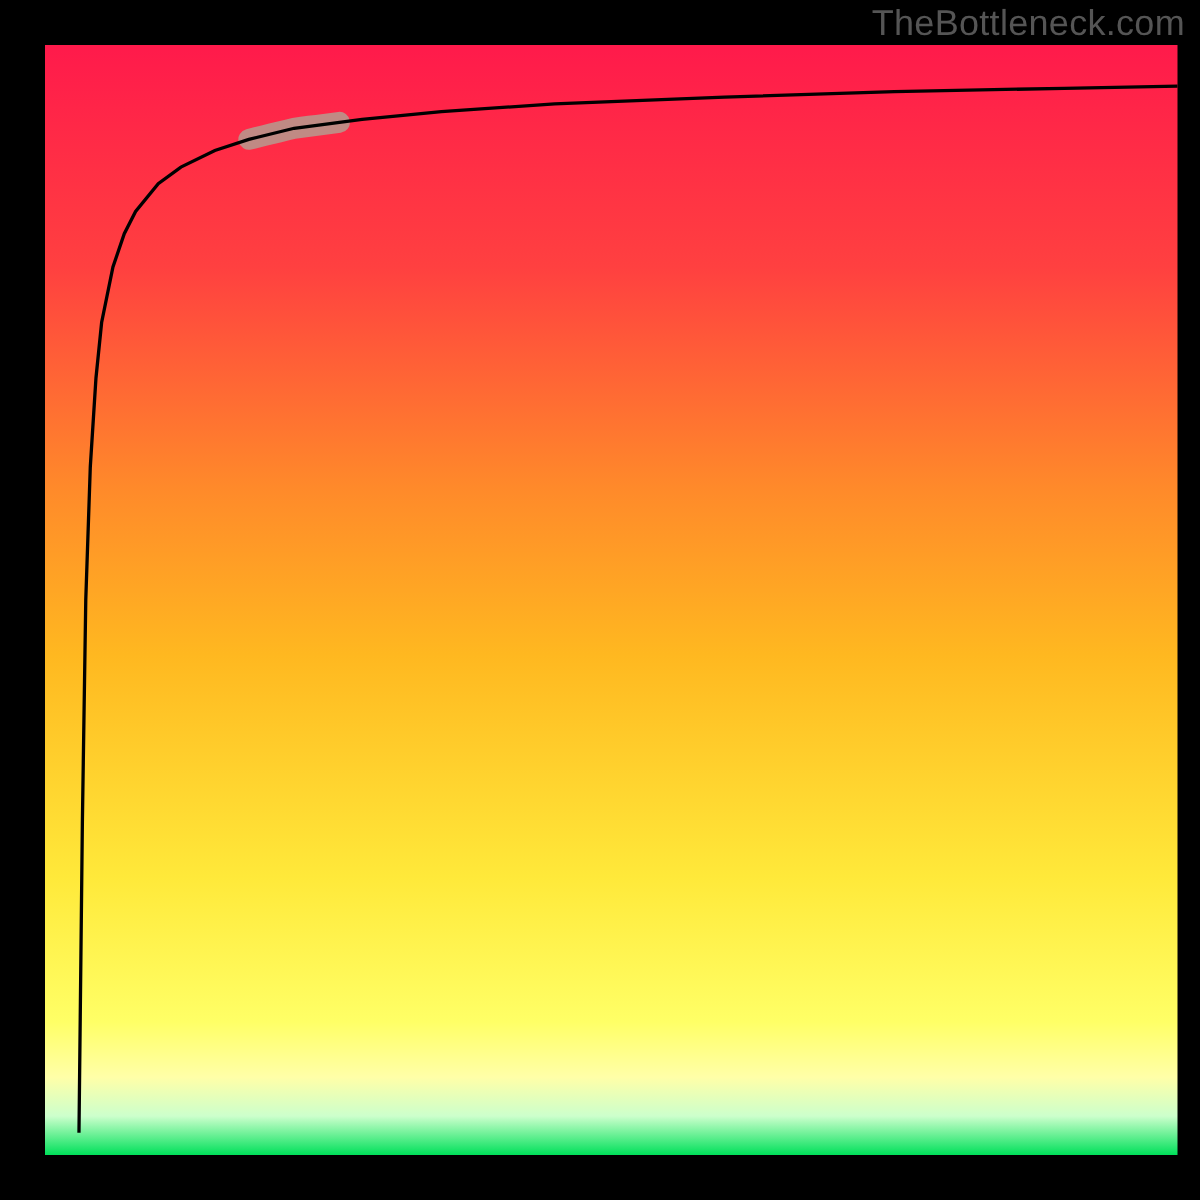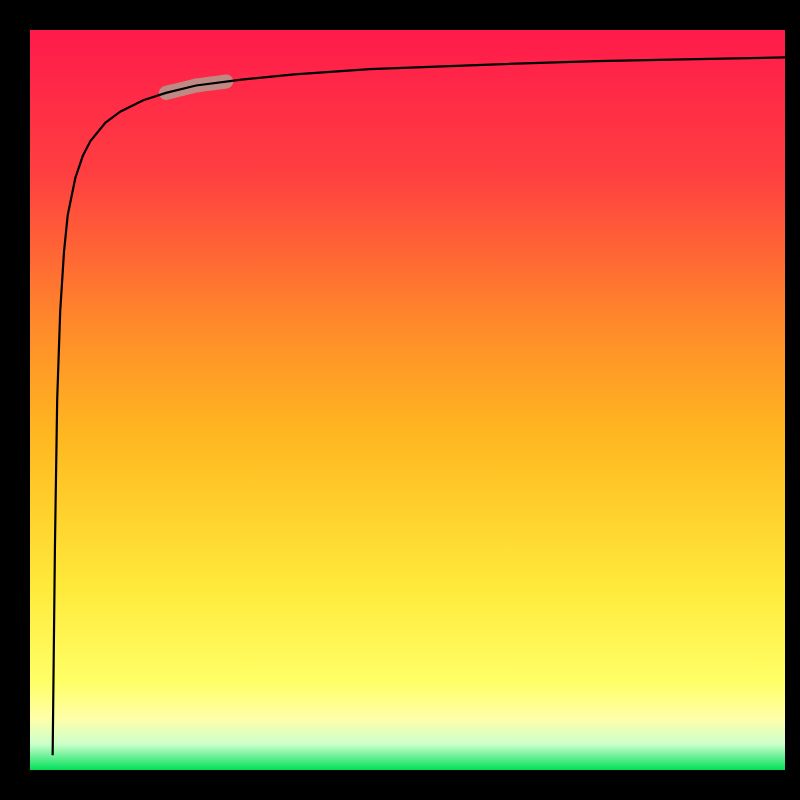--- a/index.html
+++ b/index.html
@@ -28,20 +28,21 @@
     user-select: text;
   }
   svg {
     display: block;
   }
 </style>
 </head>
 <body>
 
 <div class="frame">
+  <div class="watermark">TheBottleneck.com</div>
   <svg id="chart-svg" width="800" height="800" viewBox="0 0 800 800">
     <defs>
       <linearGradient id="bg-grad" x1="0" y1="0" x2="0" y2="1">
           <stop offset="0%" stop-color="#ff1a4b"></stop>
           <stop offset="20%" stop-color="#ff4040"></stop>
           <stop offset="40%" stop-color="#ff8a2a"></stop>
           <stop offset="55.00000000000001%" stop-color="#ffb820"></stop>
           <stop offset="75%" stop-color="#ffe93a"></stop>
           <stop offset="88%" stop-color="#ffff66"></stop>
           <stop offset="93%" stop-color="#ffffa8"></stop>

